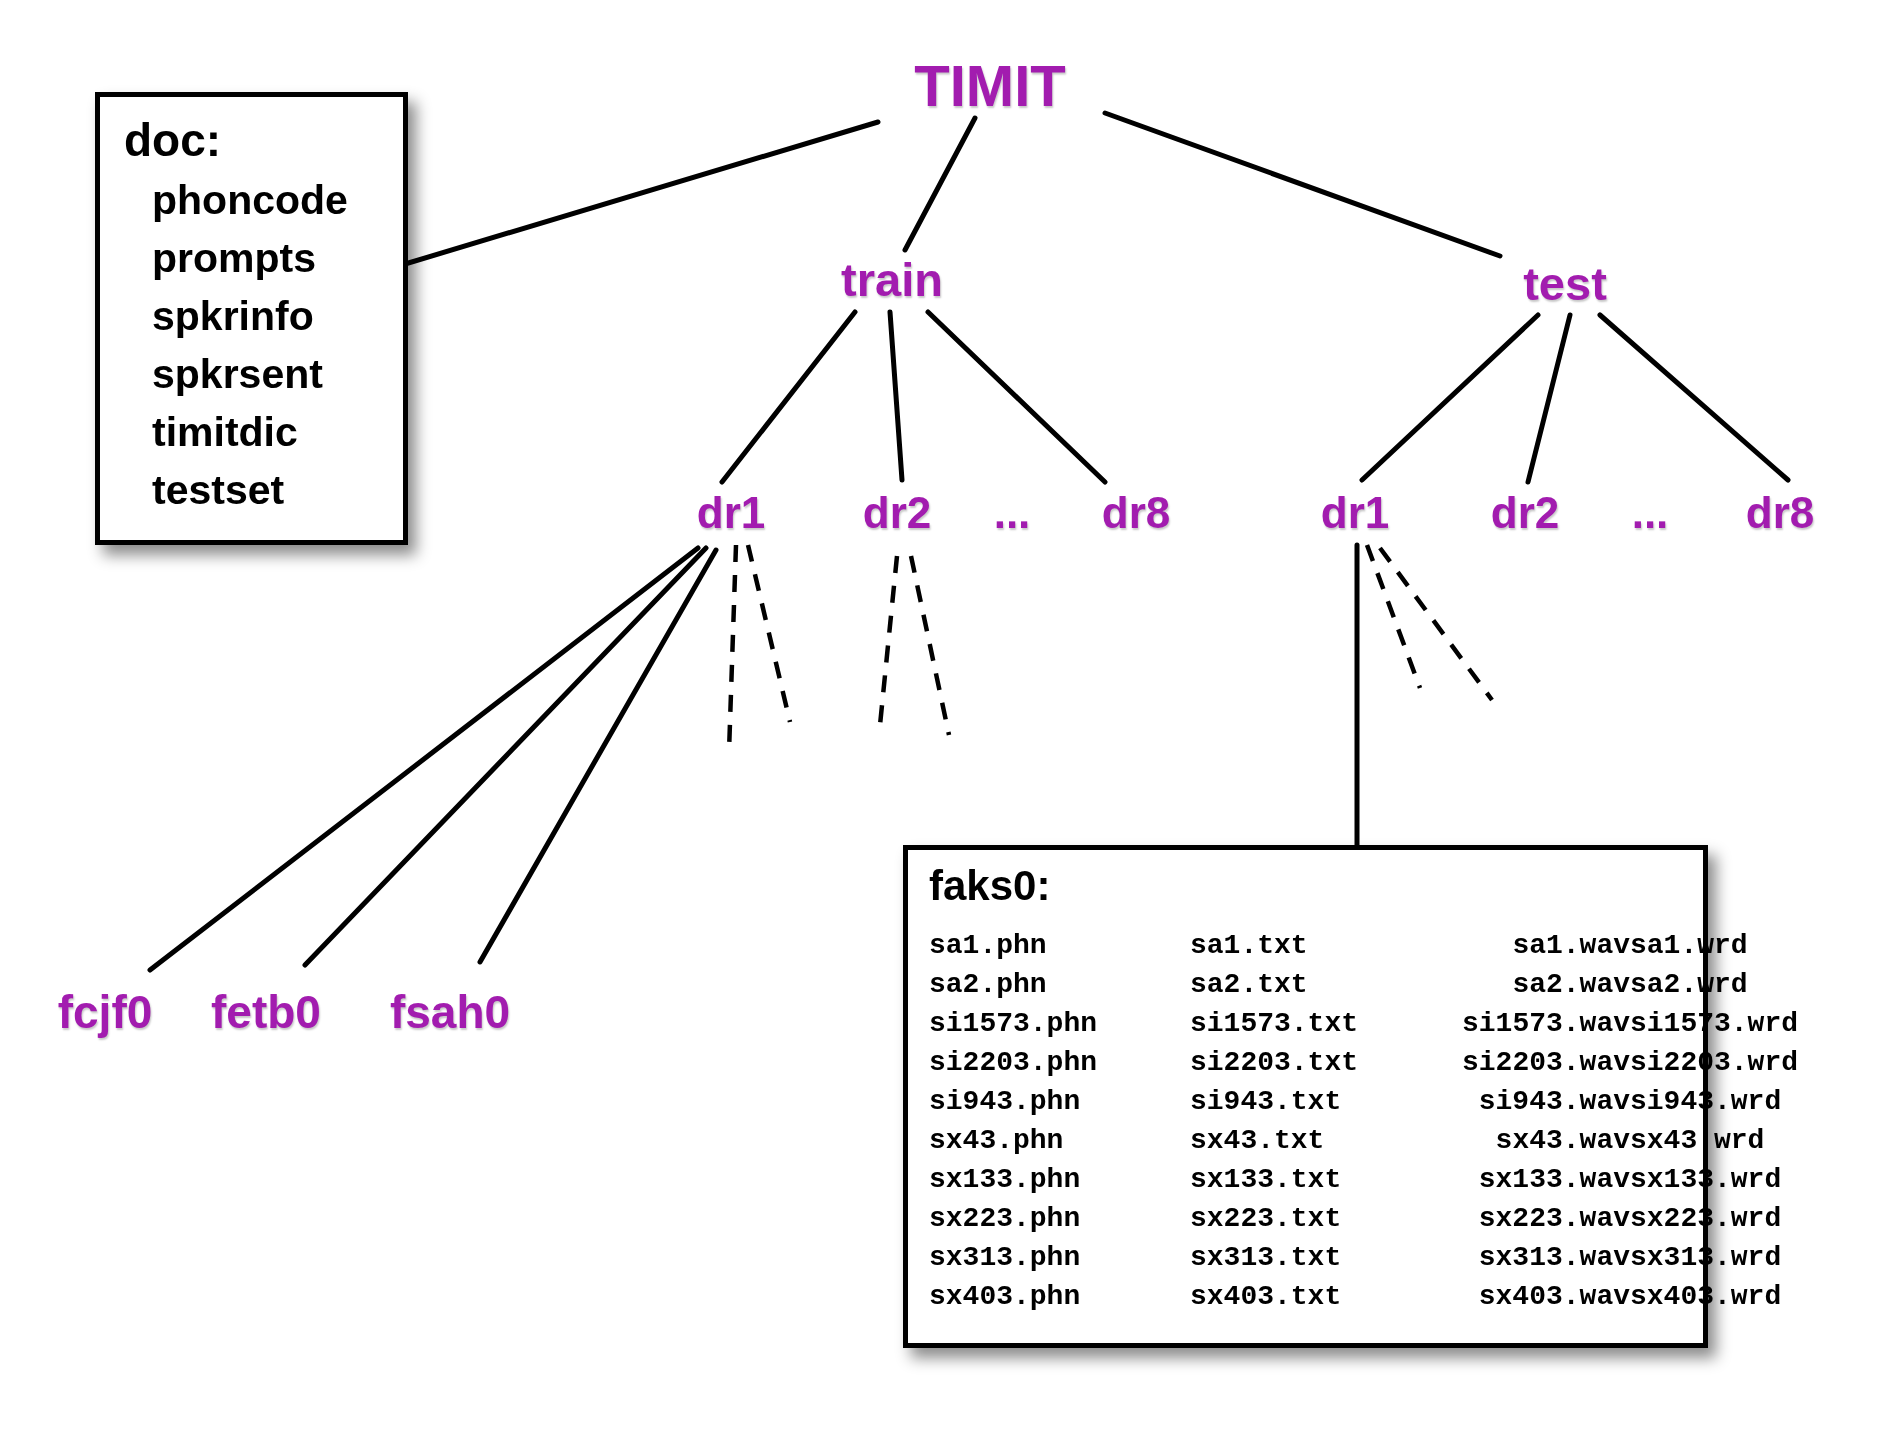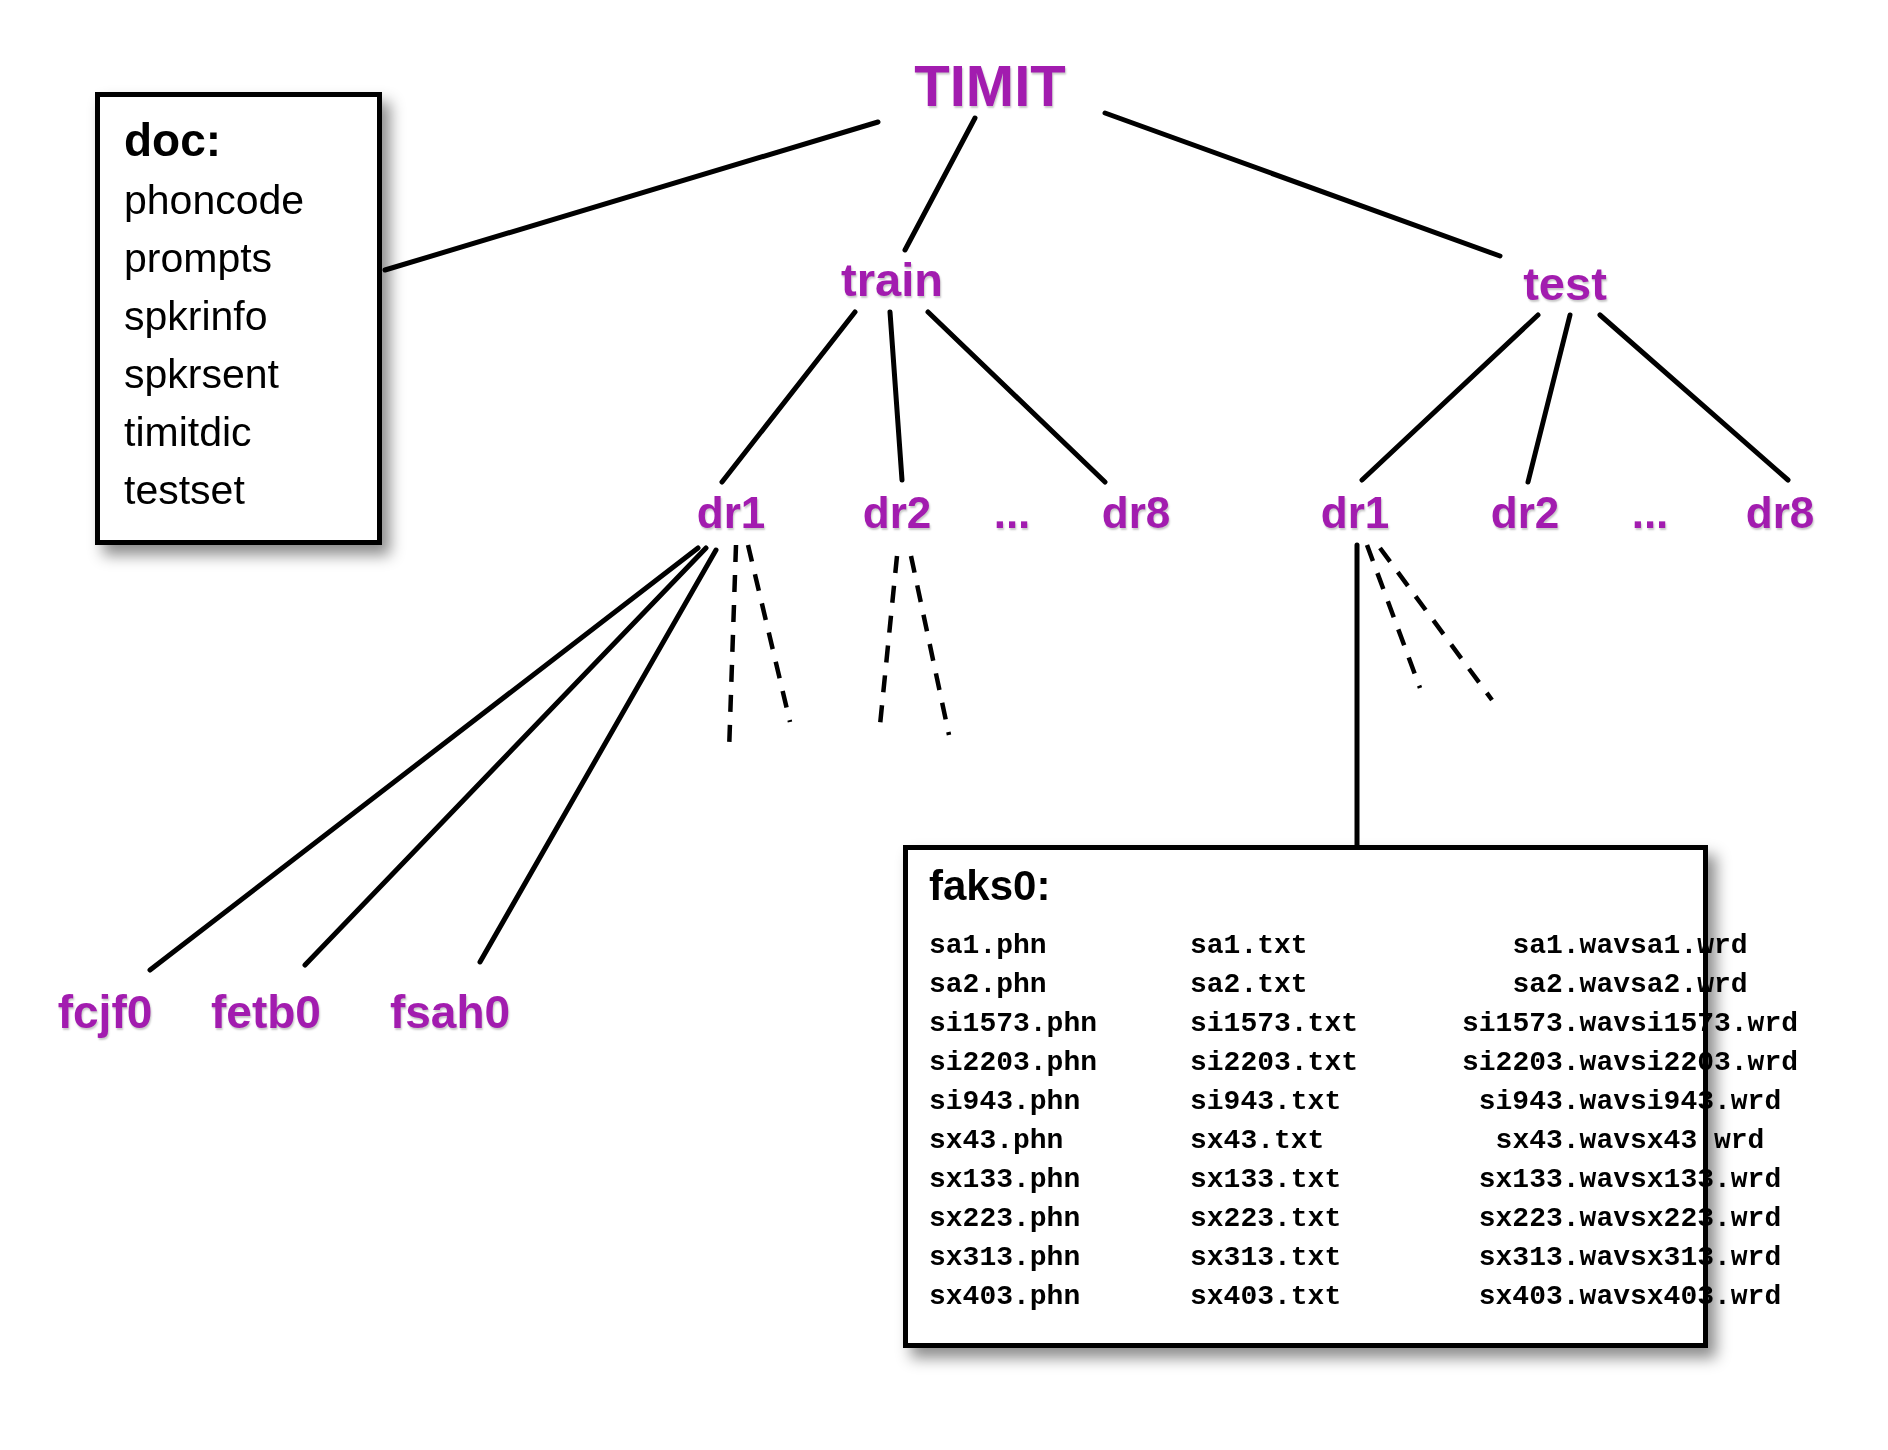--- a/index.html
+++ b/index.html
@@ -14,23 +14,23 @@
     text-shadow:1px 2px 2px rgba(0,0,0,0.22);
   }
   .root{font-size:58px;}
   .branch{font-size:47px;}
   .dr{font-size:44px;}
   .speaker{font-size:46px;}
   .box{
     position:absolute;z-index:3;background:#ffffff;border:5px solid #000000;
     box-sizing:border-box;box-shadow:8px 10px 14px rgba(0,0,0,0.45);
   }
-  .doc-box{left:95px;top:92px;width:287px;height:453px;padding:12px 0 0 24px;}
+  .doc-box{left:95px;top:92px;width:313px;height:453px;padding:12px 0 0 24px;}
   .doc-box .box-title{font-size:46px;font-weight:bold;line-height:62px;}
-  .doc-item{font-size:41px;line-height:58px;font-weight:normal;}
+  .doc-item{font-size:41px;line-height:58px;font-weight:bold;margin-left:28px;}
   .faks-box{left:903px;top:845px;width:805px;height:503px;padding:10px 0 0 21px;}
   .faks-box .box-title{font-size:42px;font-weight:bold;line-height:52px;margin-bottom:14px;}
   .file-table{font-family:"Liberation Mono",monospace;font-size:28px;font-weight:bold;}
   .file-row{line-height:39px;white-space:nowrap;}
   .file-cell{display:inline-block;}
   .file-cell.c0{width:226px;}
   .file-cell.c1{width:222px;margin-left:35px;}
   .file-cell.c2{width:218px;text-align:right;}
 </style>
 </head>

